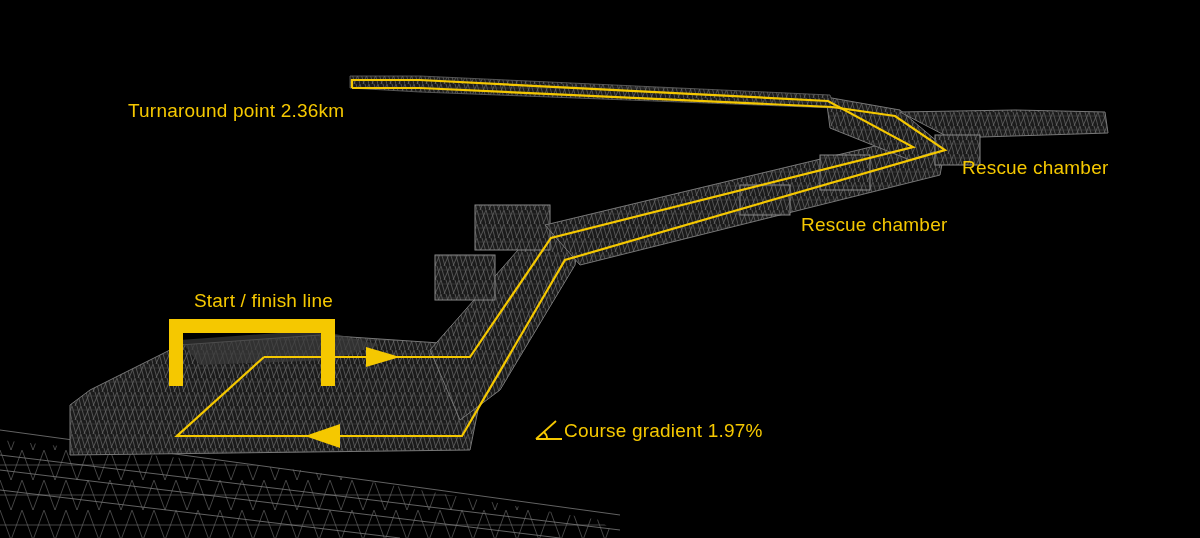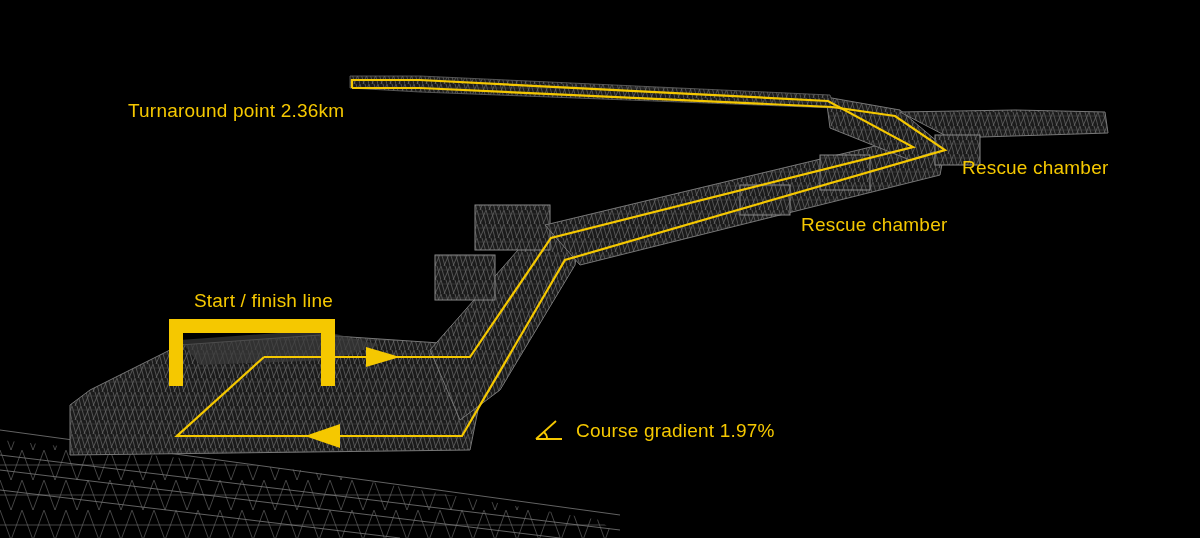--- a/index.html
+++ b/index.html
@@ -2,21 +2,21 @@
 <html><head>
   <meta charset="utf-8">
   <style>
     html, body { margin: 0; padding: 0; background: #000; }
     body { width: 1200px; height: 538px; position: relative; overflow: hidden;
            font-family: "Liberation Sans", "DejaVu Sans", sans-serif; }
     .stage { position: absolute; left: 0; top: 0; width: 972px; height: 538px; }
     svg.scene { position: absolute; left: 0; top: 0; }
     .label { position: absolute; color: #f5c800; font-size: 19px; letter-spacing: 0.2px;
              white-space: nowrap; line-height: 1; }
-    .gradient-wrap { position: absolute; left: 534px; top: 419px; display: flex; align-items: center; gap: 12px; }
+    .gradient-wrap { position: absolute; left: 534px; top: 419px; display: flex; align-items: center; }
     .gradient-wrap .label { position: static; }
   </style>
 </head>
 <body>
 
 <div class="stage">
   <svg class="scene" width="1200" height="538" viewBox="0 0 1200 538">
     <defs>
       <pattern id="mesh" width="9" height="14" patternUnits="userSpaceOnUse">
         <rect width="9" height="14" fill="#1b1b1b"></rect>

